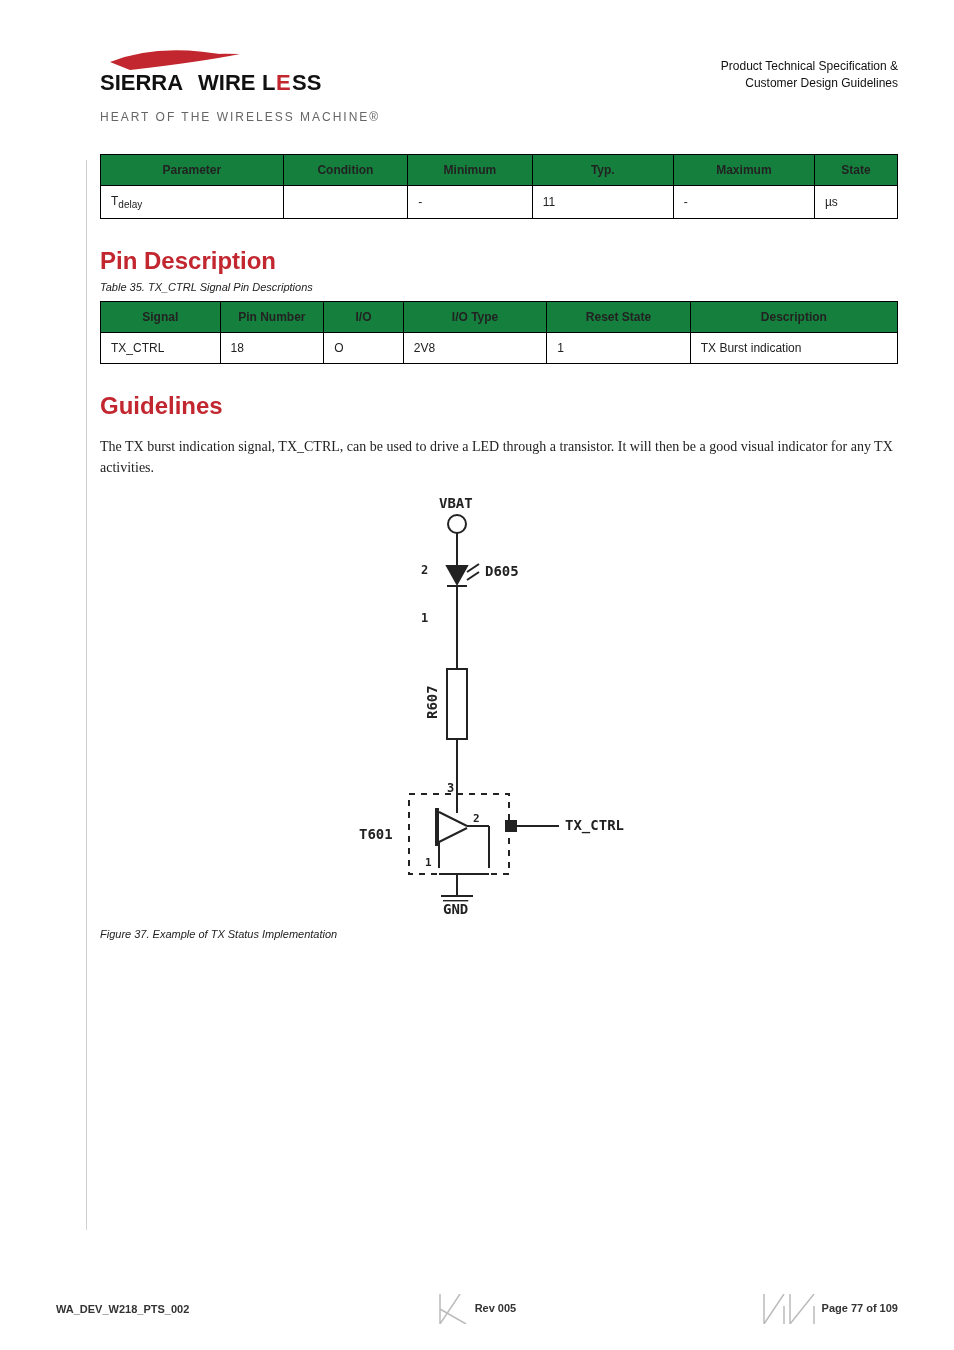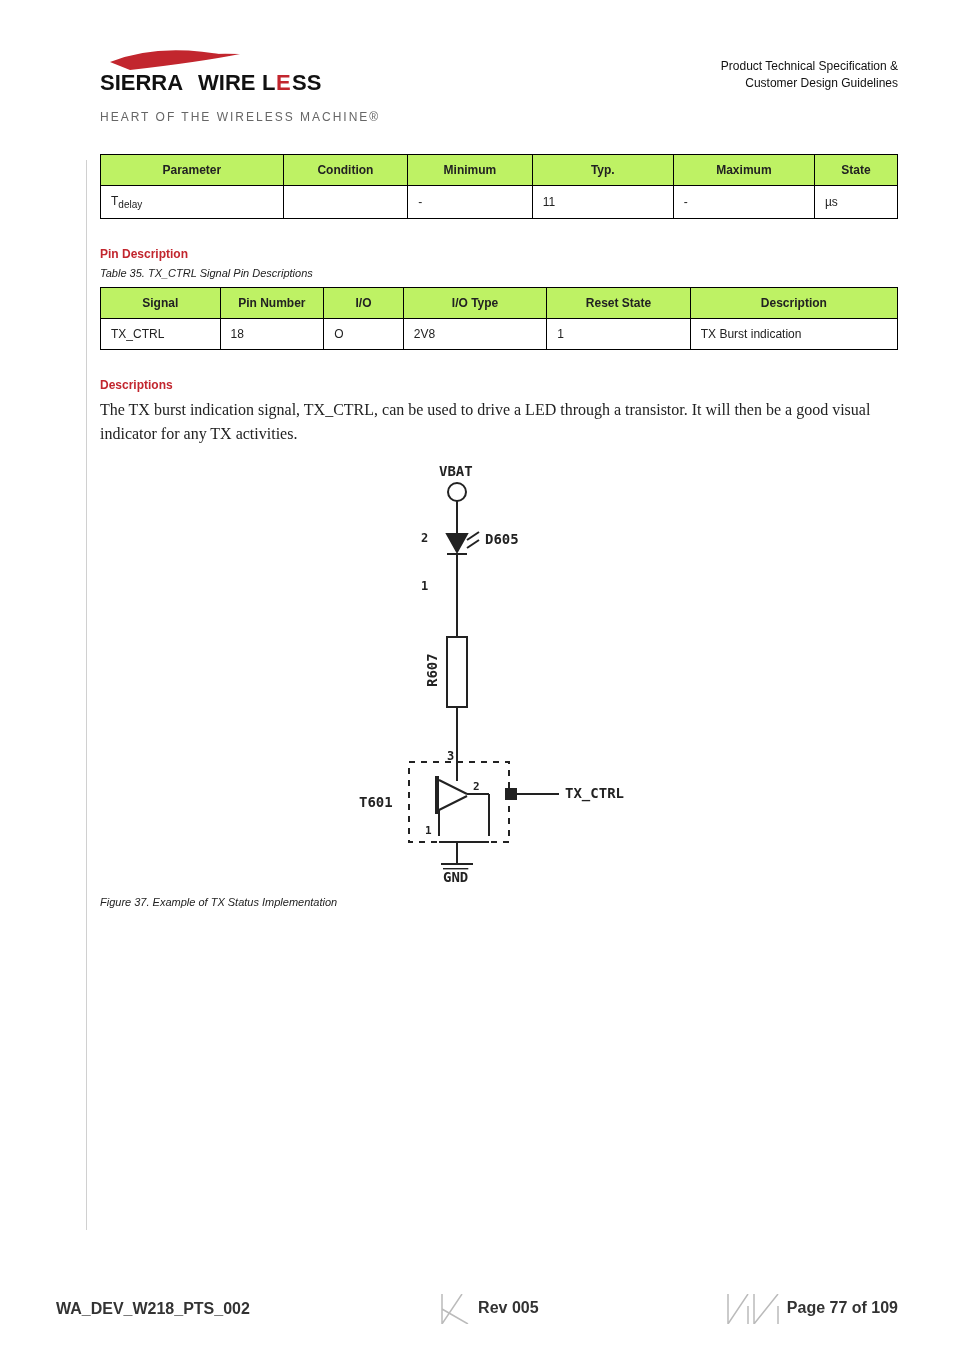--- a/index.html
+++ b/index.html
@@ -4,26 +4,26 @@
 <style>
   html,body{margin:0;padding:0;background:#fff;font-family:"Segoe UI",Arial,sans-serif;color:#222;}
   .page{width:954px;height:1350px;position:relative;box-sizing:border-box;padding:40px 56px 40px 100px;}
   .sidebar-line{position:absolute;left:86px;top:160px;bottom:120px;width:1px;background:#d0d0d0;}
   .header{display:flex;justify-content:space-between;align-items:flex-start;margin-bottom:30px;}
   .logo-block{padding-top:4px;}
   .tagline{font-size:12px;letter-spacing:2px;color:#666;margin-top:2px;}
   .header-right{text-align:right;font-size:12px;font-weight:400;color:#111;line-height:1.4;padding-top:18px;width:260px;}
   table.data{width:100%;border-collapse:collapse;margin:8px 0 20px 0;font-size:12px;}
   table.data th,table.data td{border:1px solid #000;padding:8px 10px;text-align:left;}
-  table.data th{background:#bef264;font-weight:700;text-align:center;}
-  h2.red{color:#c2262e;font-size:12px;font-weight:700;margin:28px 0 6px 0;}
+  table.data th{background:#15803d;font-weight:700;text-align:center;}
+  h2.red{color:#c2262e;font-size:24px;font-weight:700;margin:28px 0 6px 0;}
   .caption{font-style:italic;font-size:11px;text-align:left;margin:4px 0 6px 0;}
-  .body-text{font-family:"Palatino Linotype","Book Antiqua",serif;font-size:16px;line-height:1.5;margin:6px 0 16px 0;}
+  .body-text{font-family:"Palatino Linotype","Book Antiqua",serif;font-size:14px;line-height:1.5;margin:16px 0 16px 0;}
   .diagram{display:block;margin:14px auto 0 auto;}
-  .footer{position:absolute;bottom:26px;left:56px;right:56px;display:flex;justify-content:space-between;align-items:center;font-size:16px;font-weight:700;color:#333;}
+  .footer{position:absolute;bottom:26px;left:56px;right:56px;display:flex;justify-content:space-between;align-items:center;font-size:11px;font-weight:700;color:#333;}
   .footer svg{vertical-align:middle;}
   .sub{font-size:10px;margin-top:15px;}
 </style>
 </head>
 <body>
 
 <div class="page">
   <div class="sidebar-line"></div>
 
   <div class="header">
@@ -82,21 +82,21 @@
       <td>TX_CTRL</td>
       <td>18</td>
       <td>O</td>
       <td>2V8</td>
       <td>1</td>
       <td>TX Burst indication</td>
     </tr>
   </tbody>
     </table>
 
-  <h2 class="red">Descriptions</h2>
+  <h2 class="red">Guidelines</h2>
   <p class="body-text">The TX burst indication signal, TX_CTRL, can be used to drive a LED through a transistor.  It will then be a good visual indicator for any TX activities.</p>
 
   <svg class="diagram" width="340" height="430">
     <g stroke="#222" stroke-width="2" fill="none" font-family="Consolas,monospace" font-weight="700" font-size="14">
 
       <text x="110" y="14" fill="#222" stroke="none">VBAT</text>
 
       <circle cx="128" cy="30" r="9"></circle>
       <line x1="128" y1="39" x2="128" y2="72"></line>
 

